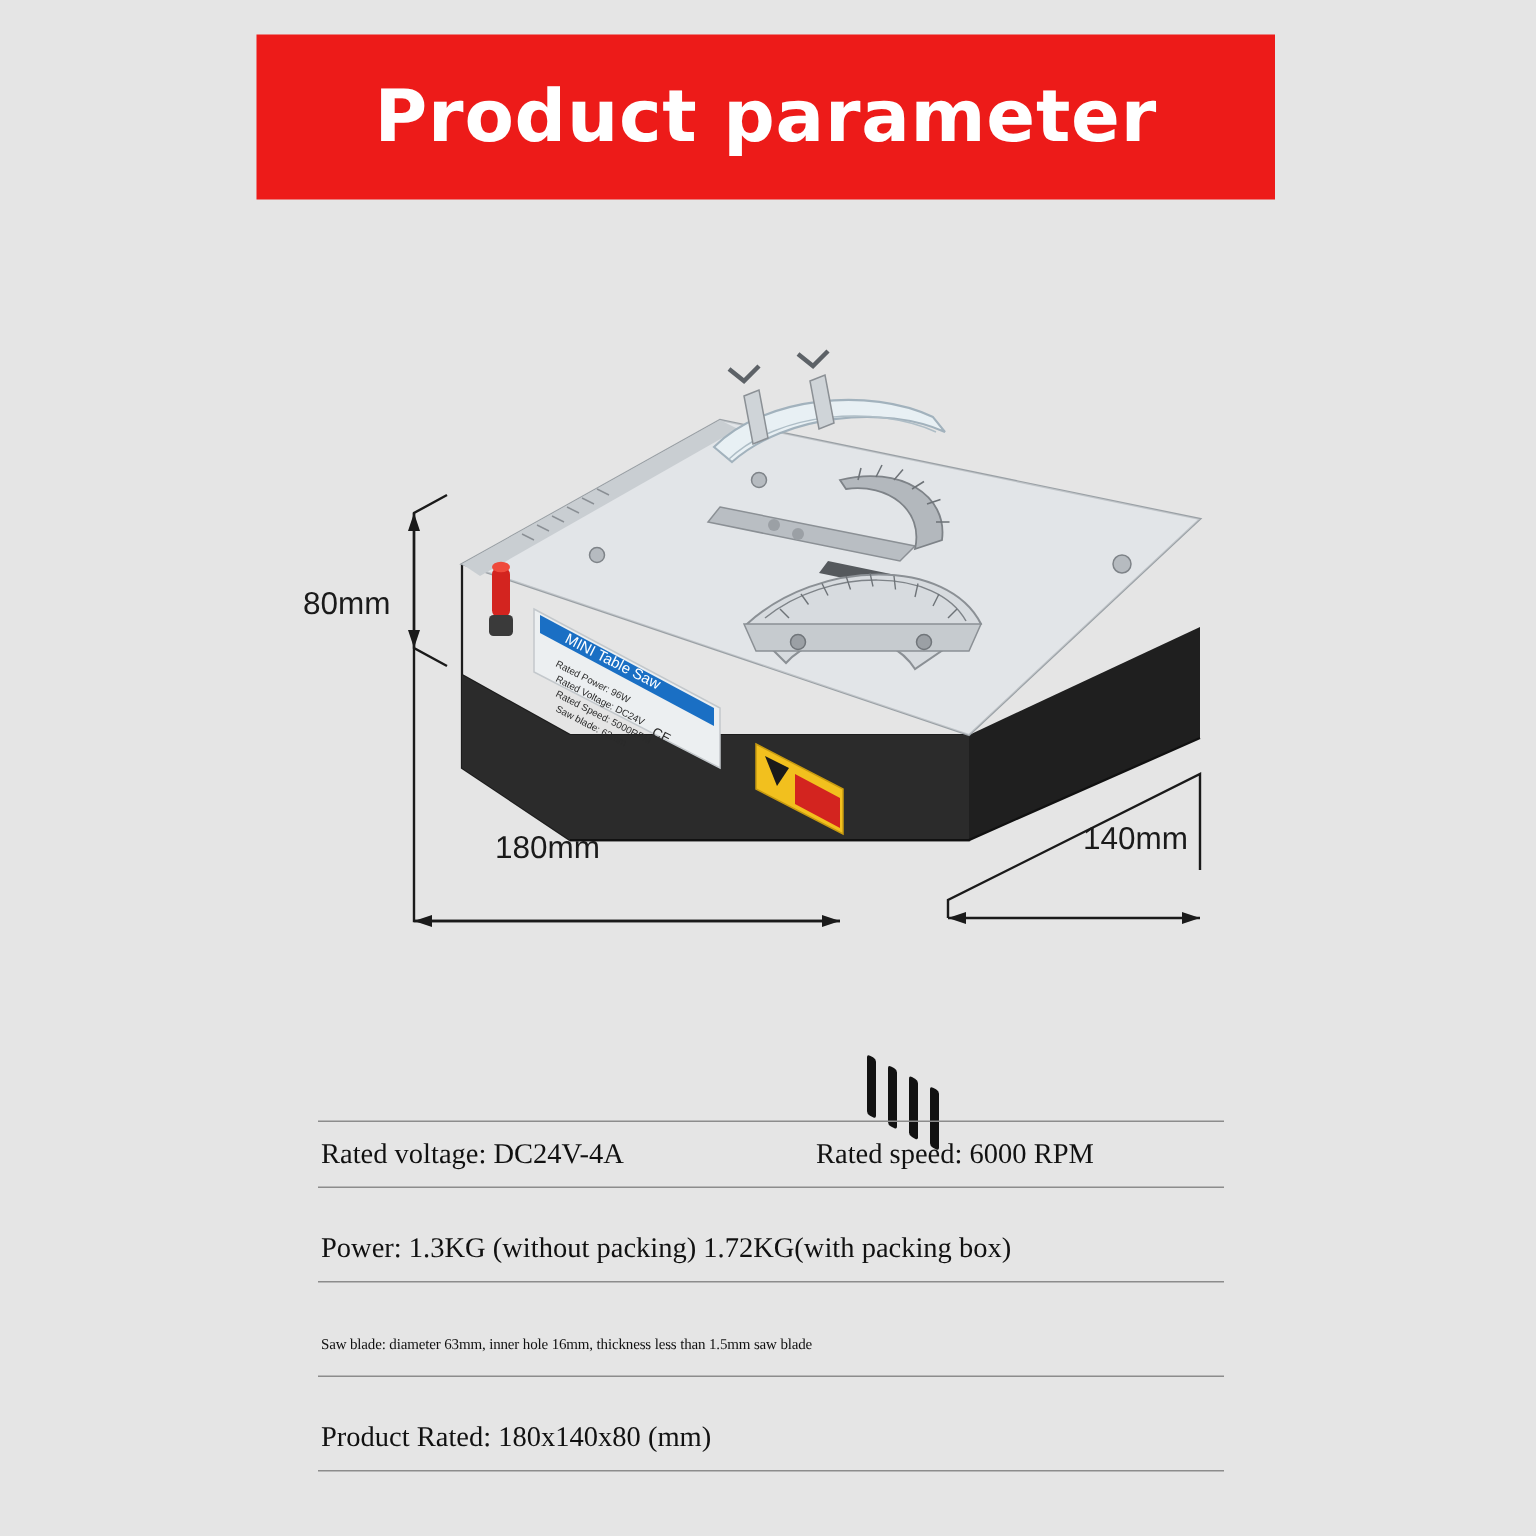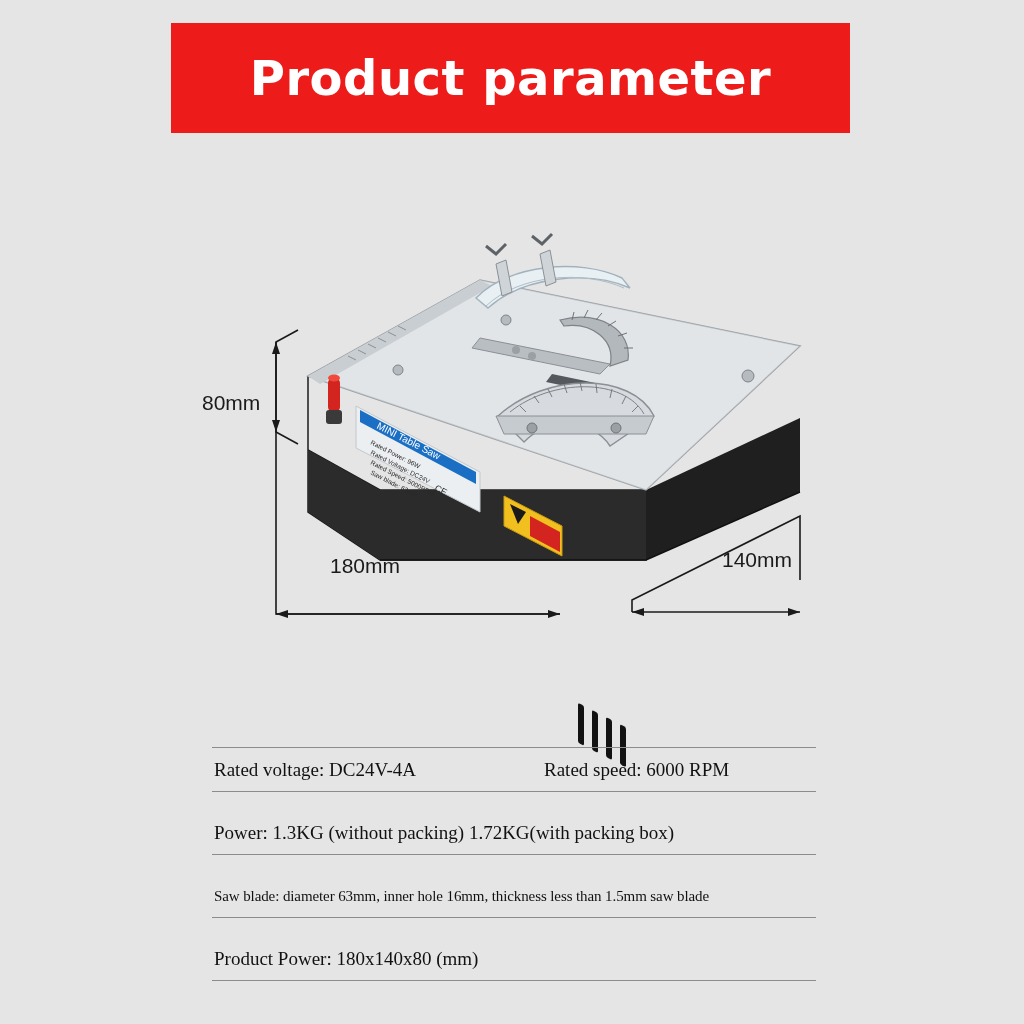--- a/index.html
+++ b/index.html
@@ -88,21 +88,21 @@
     margin-top: 19px;
   }
   .spec-row:first-child { border-top: 1px solid #8c8c8c; }
   .spec-text {
     font-size: 19px;
     color: #111111;
     font-family: "Liberation Serif", serif;
     white-space: nowrap;
   }
   .spec-text.small {
-    font-size: 15px;
+    font-size: 10px;
     letter-spacing: -0.1px;
   }
   .spec-row.two-col { justify-content: flex-start; }
   .spec-row.two-col .spec-text:first-child { width: 330px; }
 </style>
 </head>
 <body>
 
 <div class="page">
 
@@ -259,19 +259,19 @@
 
     <div class="spec-row">
       <span class="spec-text">Power: 1.3KG (without packing) 1.72KG(with packing box)</span>
     </div>
 
     <div class="spec-row">
       <span class="spec-text small">Saw blade: diameter 63mm, inner hole 16mm, thickness less than 1.5mm saw blade</span>
     </div>
 
     <div class="spec-row">
-      <span class="spec-text">Product Power:  180x140x80 (mm)</span>
+      <span class="spec-text">Product Rated:  180x140x80 (mm)</span>
     </div>
 
 
   </div>
 
 </div>
 
 </body></html>

